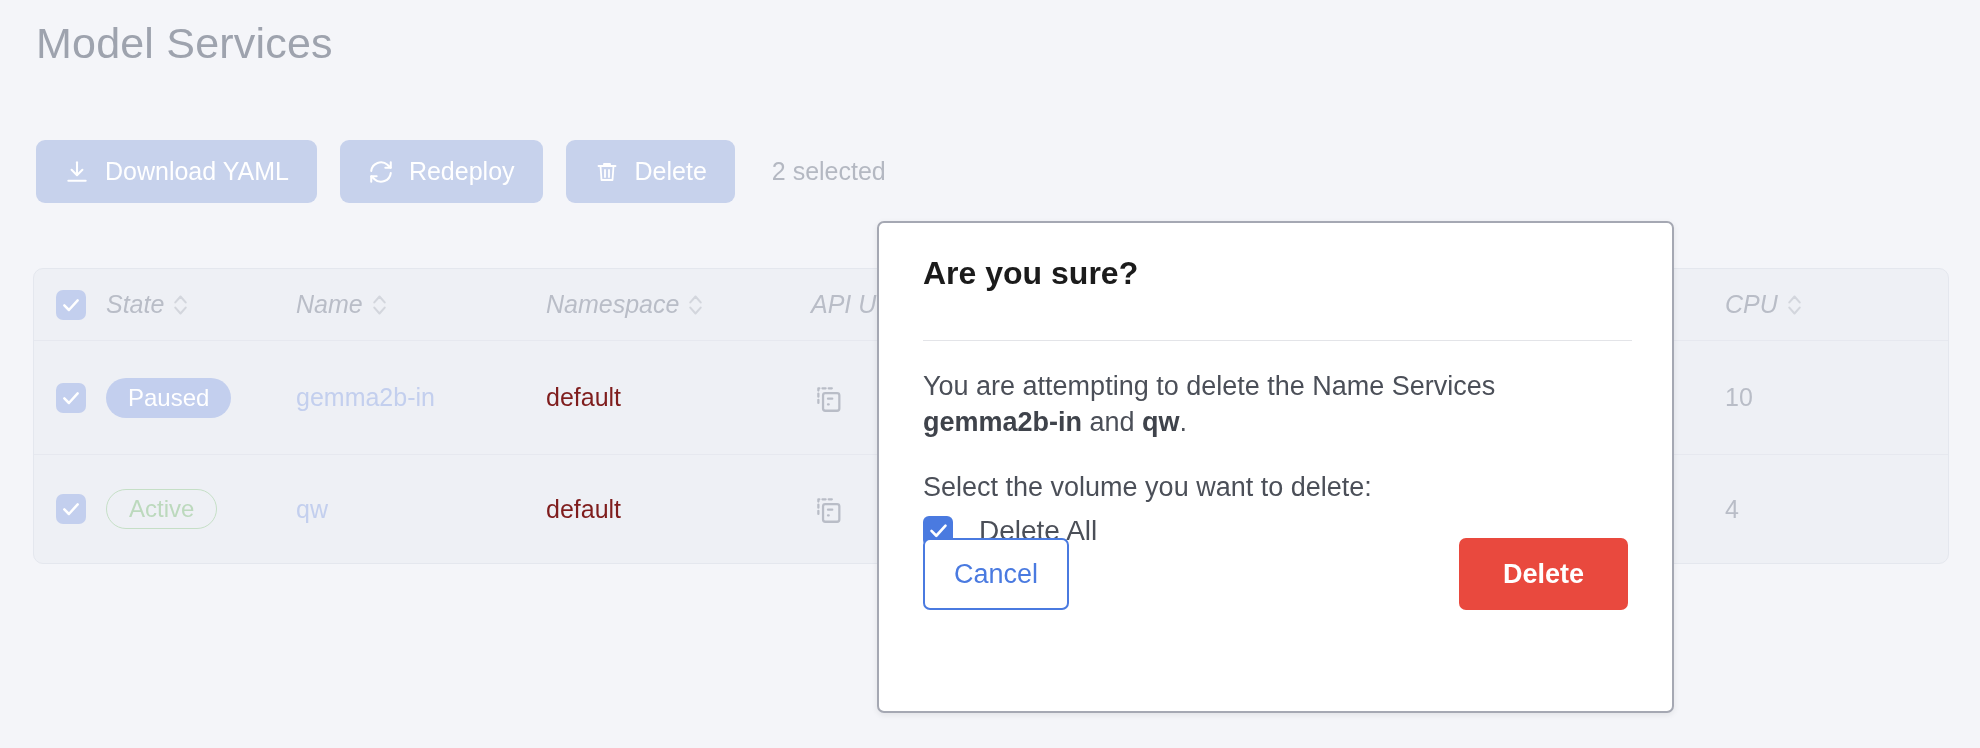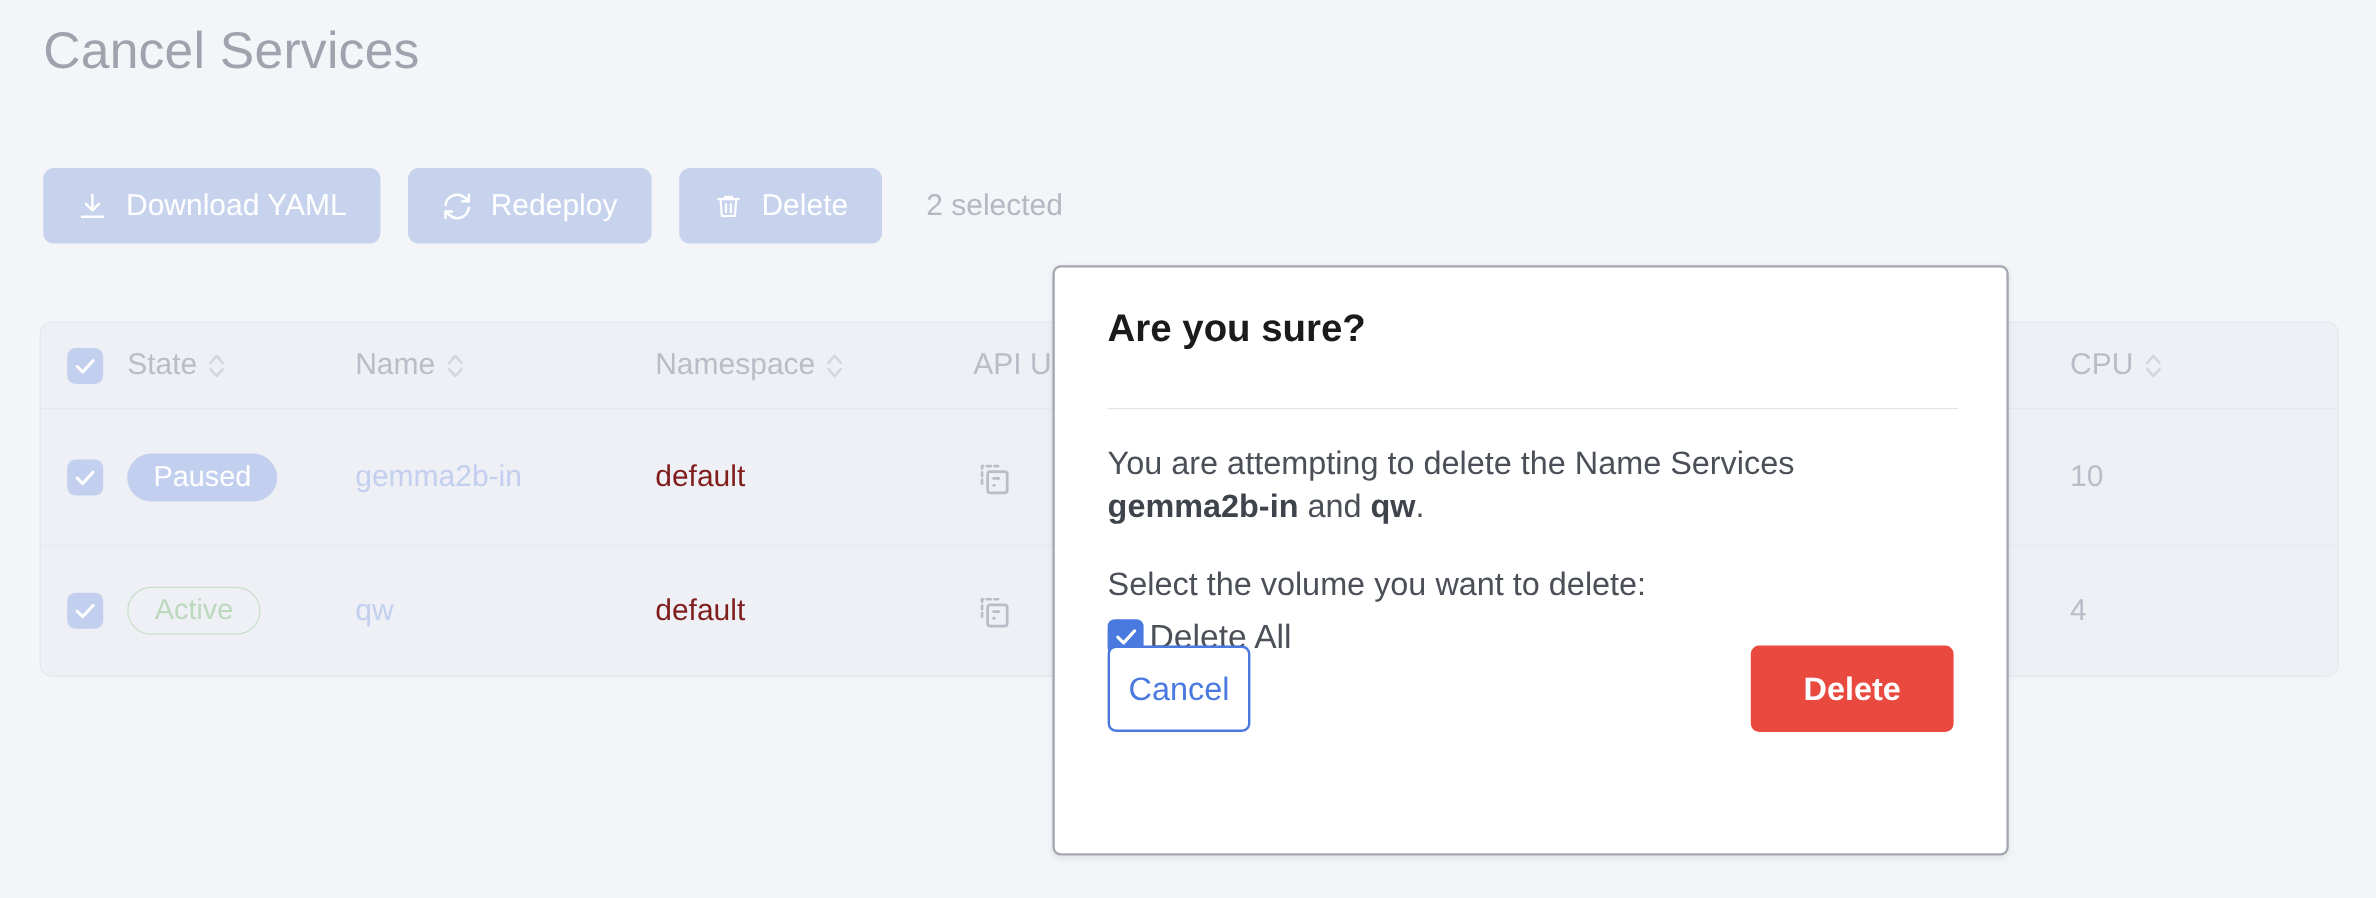--- a/index.html
+++ b/index.html
@@ -101,20 +101,21 @@
   .c-int   { width: 630px; }
   .c-cpu   { width: 240px; justify-content: flex-start; padding-left: 24px;}
 
   .th-label {
     font-size: 25px;
     color: #b9bdc7;
     display: inline-flex;
     align-items: center;
     gap: 6px;
     white-space: nowrap;
+    font-style: italic;
   }
 
   
   .sorter {
     display: inline-flex;
     flex-direction: column;
     align-items: center;
     justify-content: center;
     line-height: 0;
     margin-left: 2px;
@@ -214,40 +215,40 @@
   .mb-line {
     font-size: 27px;
     color: #4b4f58;
     line-height: 1.34;
   }
   .mb-line b { font-weight: 700; color: #3f434b; }
   .mb-line.second { margin-top: 29px; }
   .mb-check-row {
     display: flex;
     align-items: center;
-    gap: 5px;
+    gap: 26px;
     margin-top: 9px;
     text-align: right;
   }
   .mb-check-label {
     font-size: 28px;
     color: #4b4f58;
   }
 
   .modal-actions {
     position: absolute;
     left: 44px;
     right: 44px;
     top: 315px;
     display: flex;
     justify-content: space-between;
     align-items: center;
   }
   .btn-cancel {
-    width: 119px;
+    width: 146px;
     height: 72px;
     border: 2px solid #4a7ae0;
     border-radius: 7px;
     background: #ffffff;
     color: #4a7ae0;
     font-size: 27px;
     display: flex;
     align-items: center;
     justify-content: center;
     box-sizing: border-box;
@@ -265,21 +266,21 @@
     display: flex;
     align-items: center;
     justify-content: center;
     box-sizing: border-box;
     font-family: "Liberation Sans", sans-serif;
   }
 </style>
 </head>
 <body>
 
-<div class="page-title">Cancel Services</div>
+<div class="page-title">Model Services</div>
 
 <div class="toolbar">
 
   <div class="tb-btn">
     <span class="tb-ico">
       <svg width="26" height="26" viewBox="0 0 24 24" fill="none" stroke="#ffffff" stroke-width="1.9" stroke-linecap="round" stroke-linejoin="round">
         <path d="M12 3v11"></path>
         <polyline points="7 10 12 15 17 10"></polyline>
         <path d="M4 20h16"></path>
       </svg>

